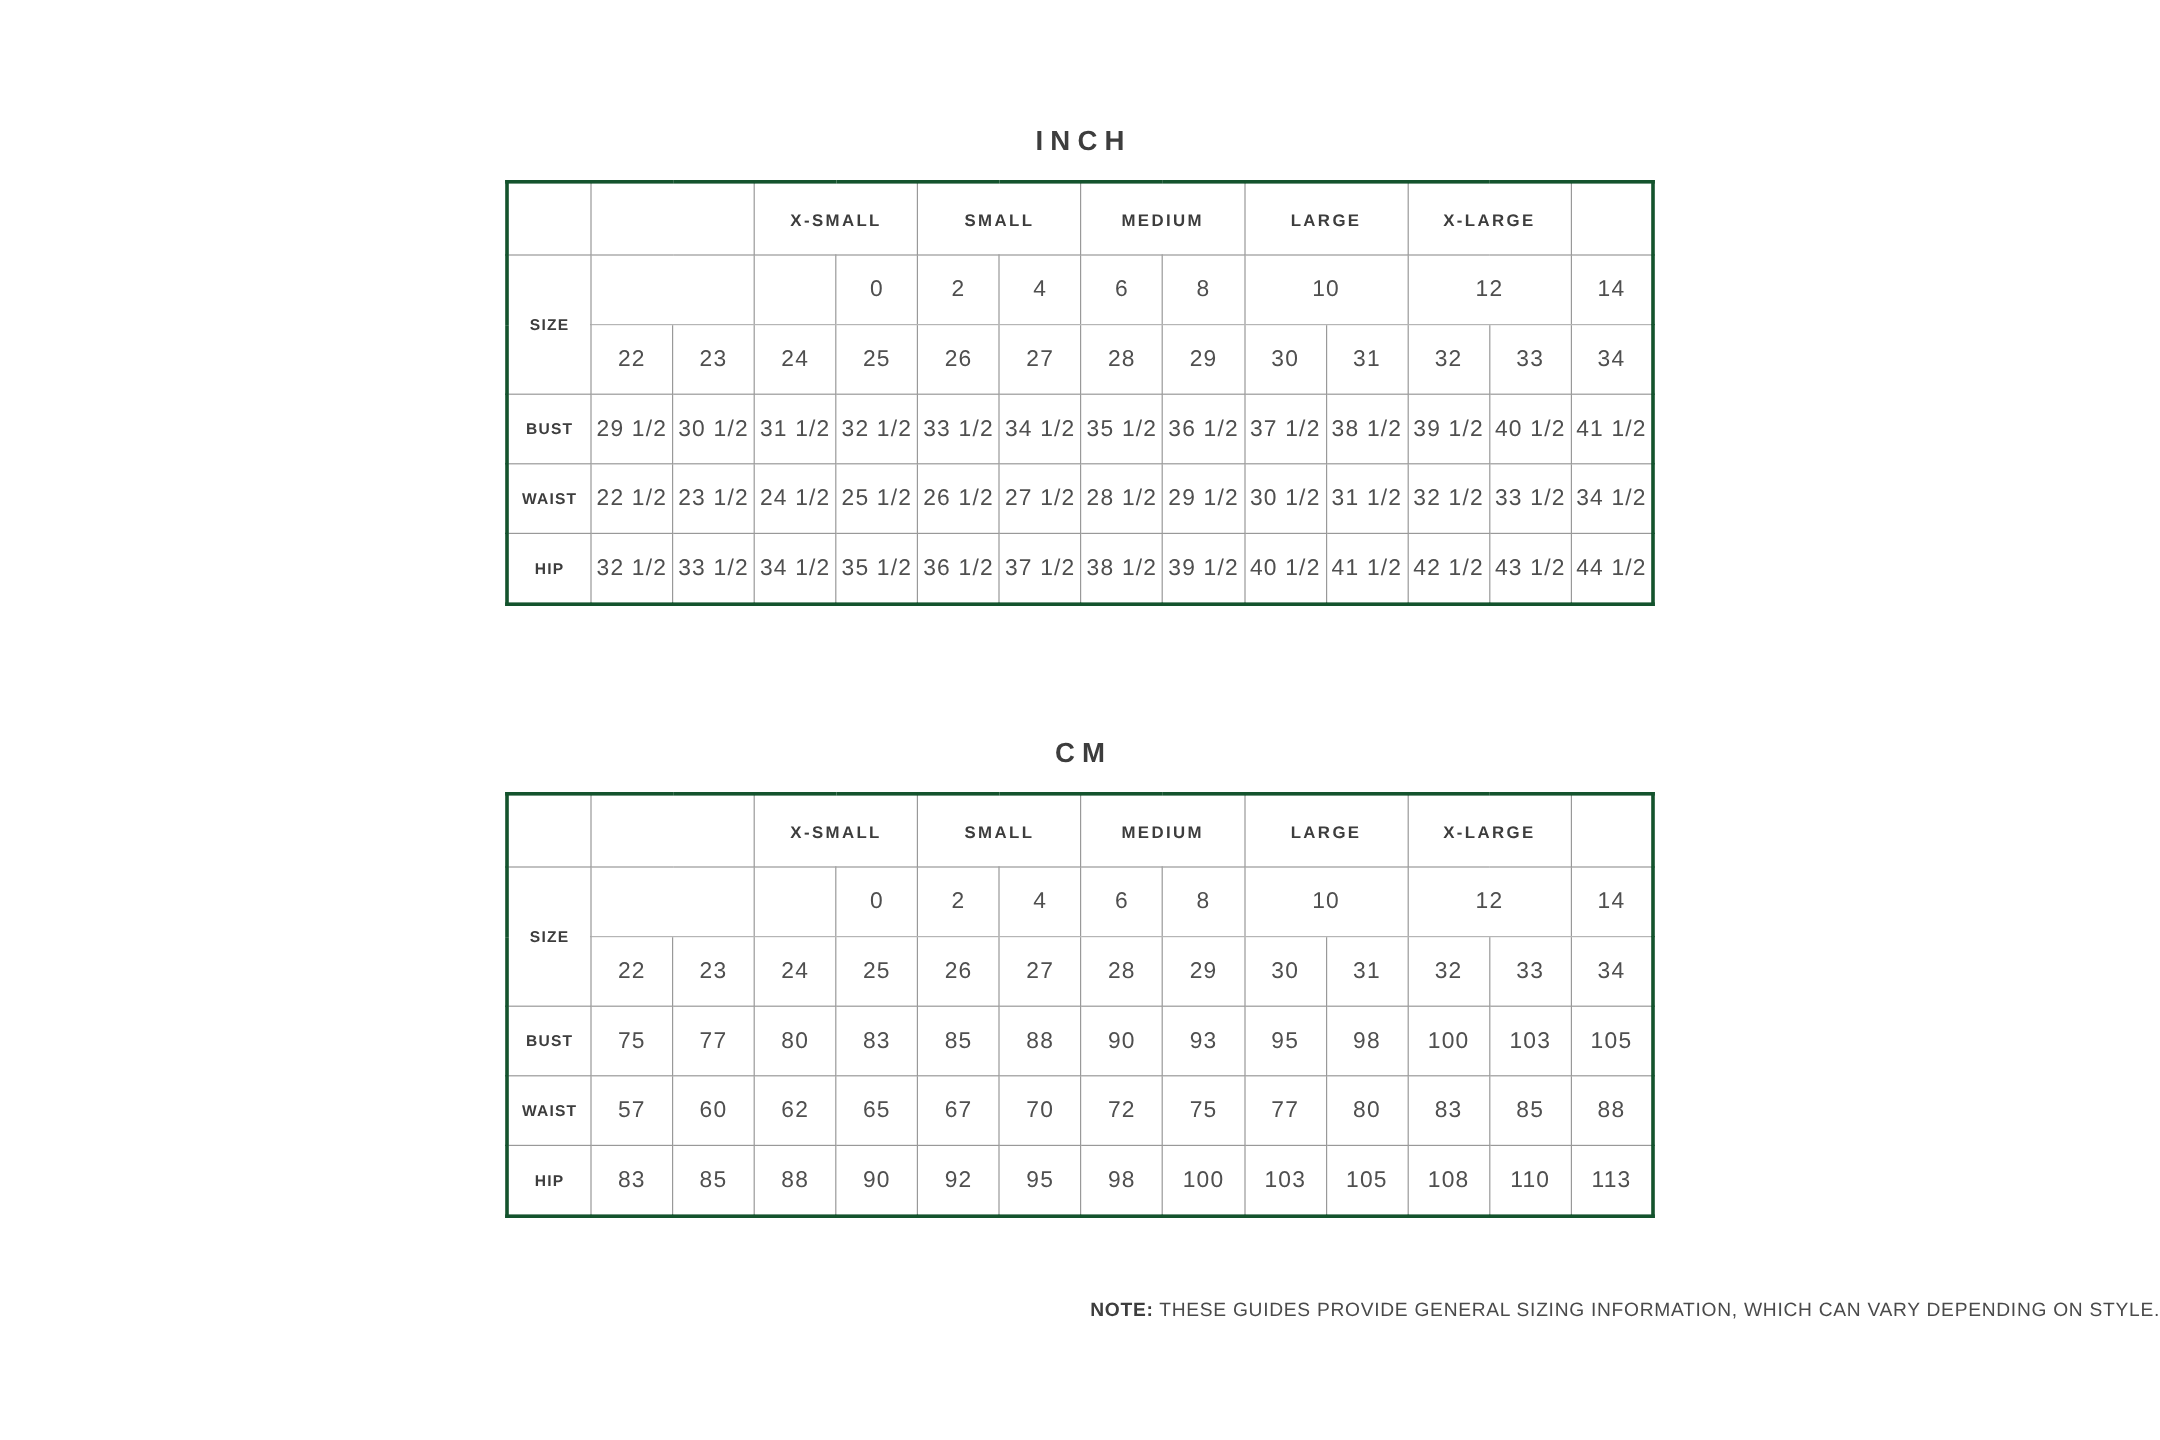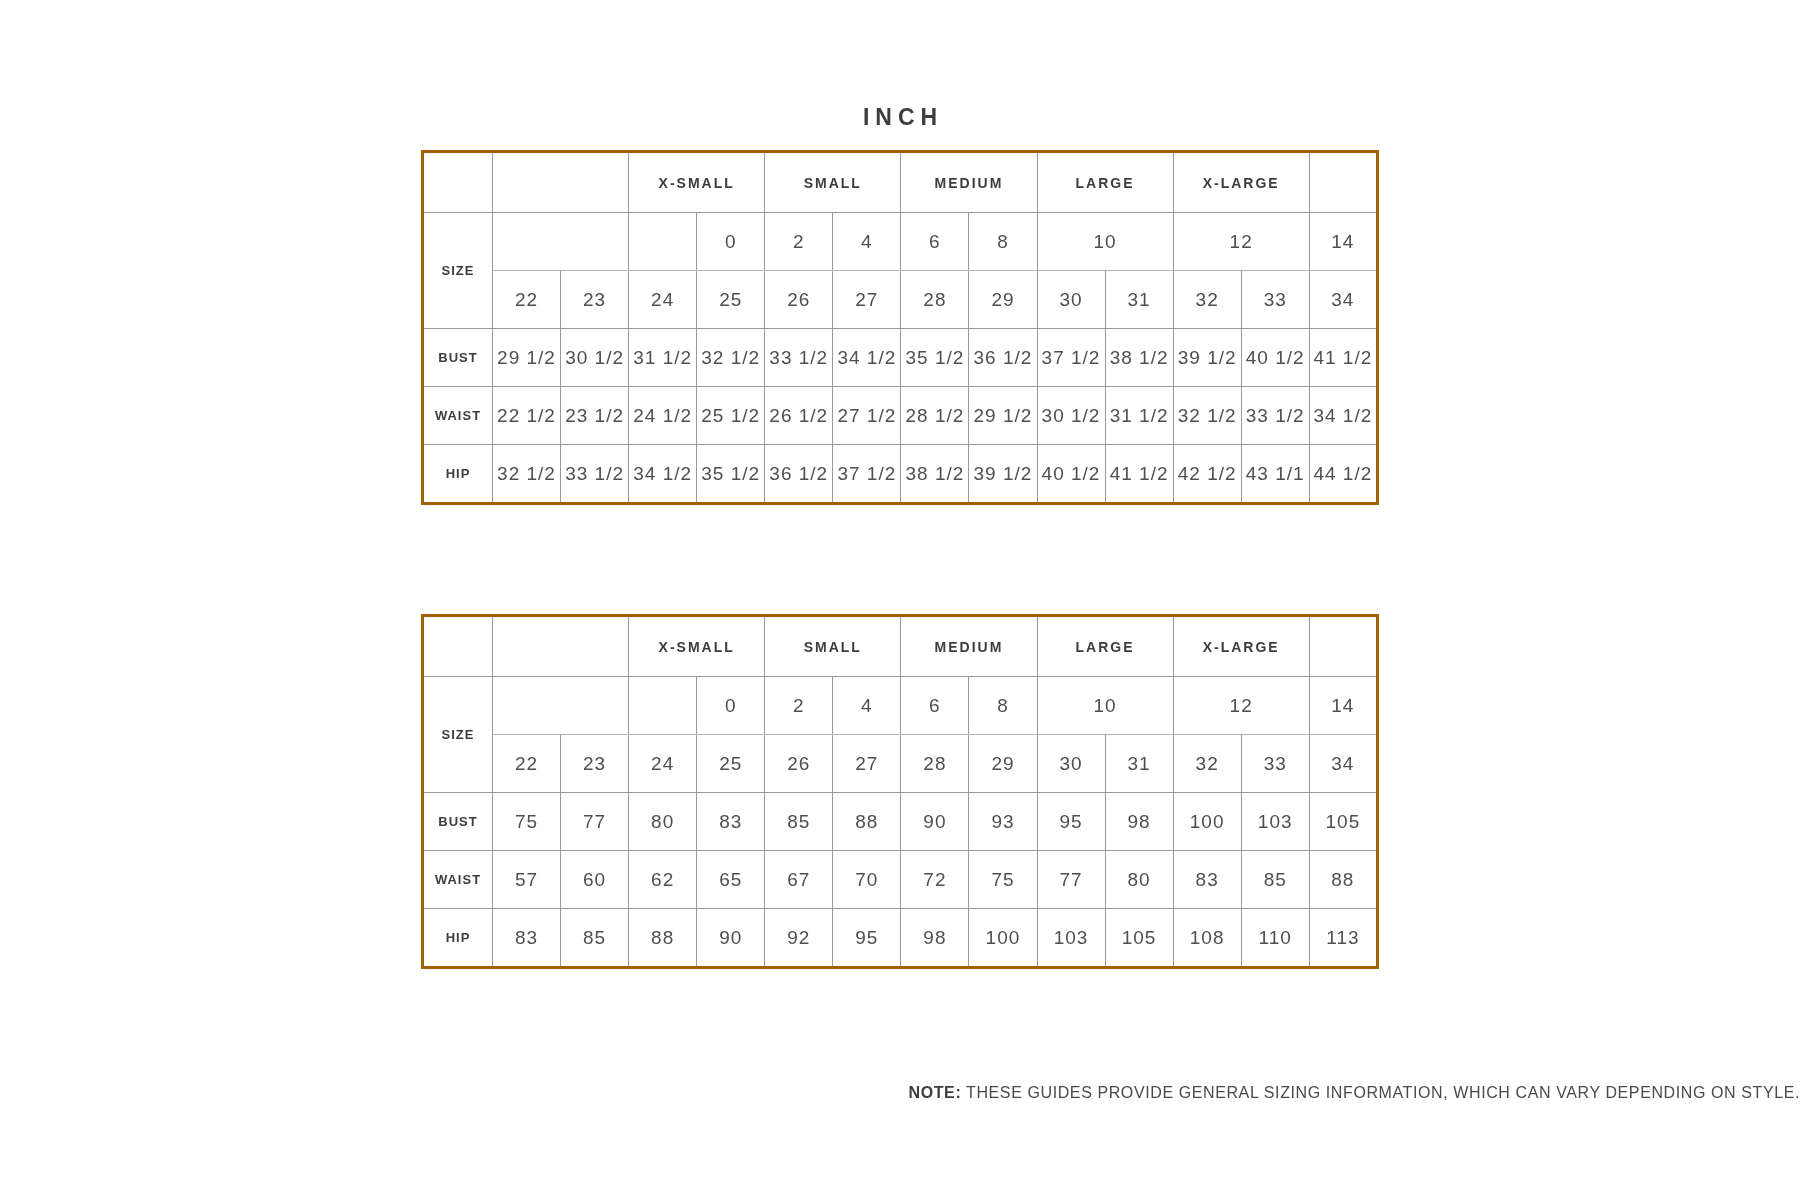--- a/index.html
+++ b/index.html
@@ -9,21 +9,21 @@
   }
   .section{position:absolute;left:421px;width:958px;}
   .section-inch{top:104px;}
   .section-cm{top:614px;}
   .section-title{
     text-align:center;font-weight:bold;font-size:23px;line-height:26px;
     letter-spacing:6px;text-indent:6px;color:#3d3d3d;margin-bottom:20px;
   }
   table.size-table{
     border-collapse:collapse;table-layout:fixed;width:958px;
-    border:3px solid #a16207;background:#ffffff;
+    border:3px solid #14532d;background:#ffffff;
   }
   table.size-table td{
     border:1px solid #999999;text-align:center;vertical-align:middle;
     padding:0;overflow:hidden;white-space:nowrap;
   }
   tr.group-row td{height:59px;}
   tr.us-row td, tr.numeric-row td, tr.data-row td{height:57px;}
   td.group-cell{
     font-weight:bold;font-size:14px;letter-spacing:2px;color:#3d3d3d;
   }
@@ -141,29 +141,30 @@
             <td class="num-cell">33 1/2</td>
             <td class="num-cell">34 1/2</td>
             <td class="num-cell">35 1/2</td>
             <td class="num-cell">36 1/2</td>
             <td class="num-cell">37 1/2</td>
             <td class="num-cell">38 1/2</td>
             <td class="num-cell">39 1/2</td>
             <td class="num-cell">40 1/2</td>
             <td class="num-cell">41 1/2</td>
             <td class="num-cell">42 1/2</td>
-            <td class="num-cell">43 1/1</td>
+            <td class="num-cell">43 1/2</td>
             <td class="num-cell">44 1/2</td>
           </tr>
         </tbody>
       </table>
     </div>
 </div>
 
 <div class="section section-cm">
+  <div class="section-title">CM</div>
   <div class="table-slot">
       <table class="size-table">
         <colgroup>
           <col style="width: 70px;">
           <col>
           <col>
           <col>
           <col>
           <col>
           <col>

